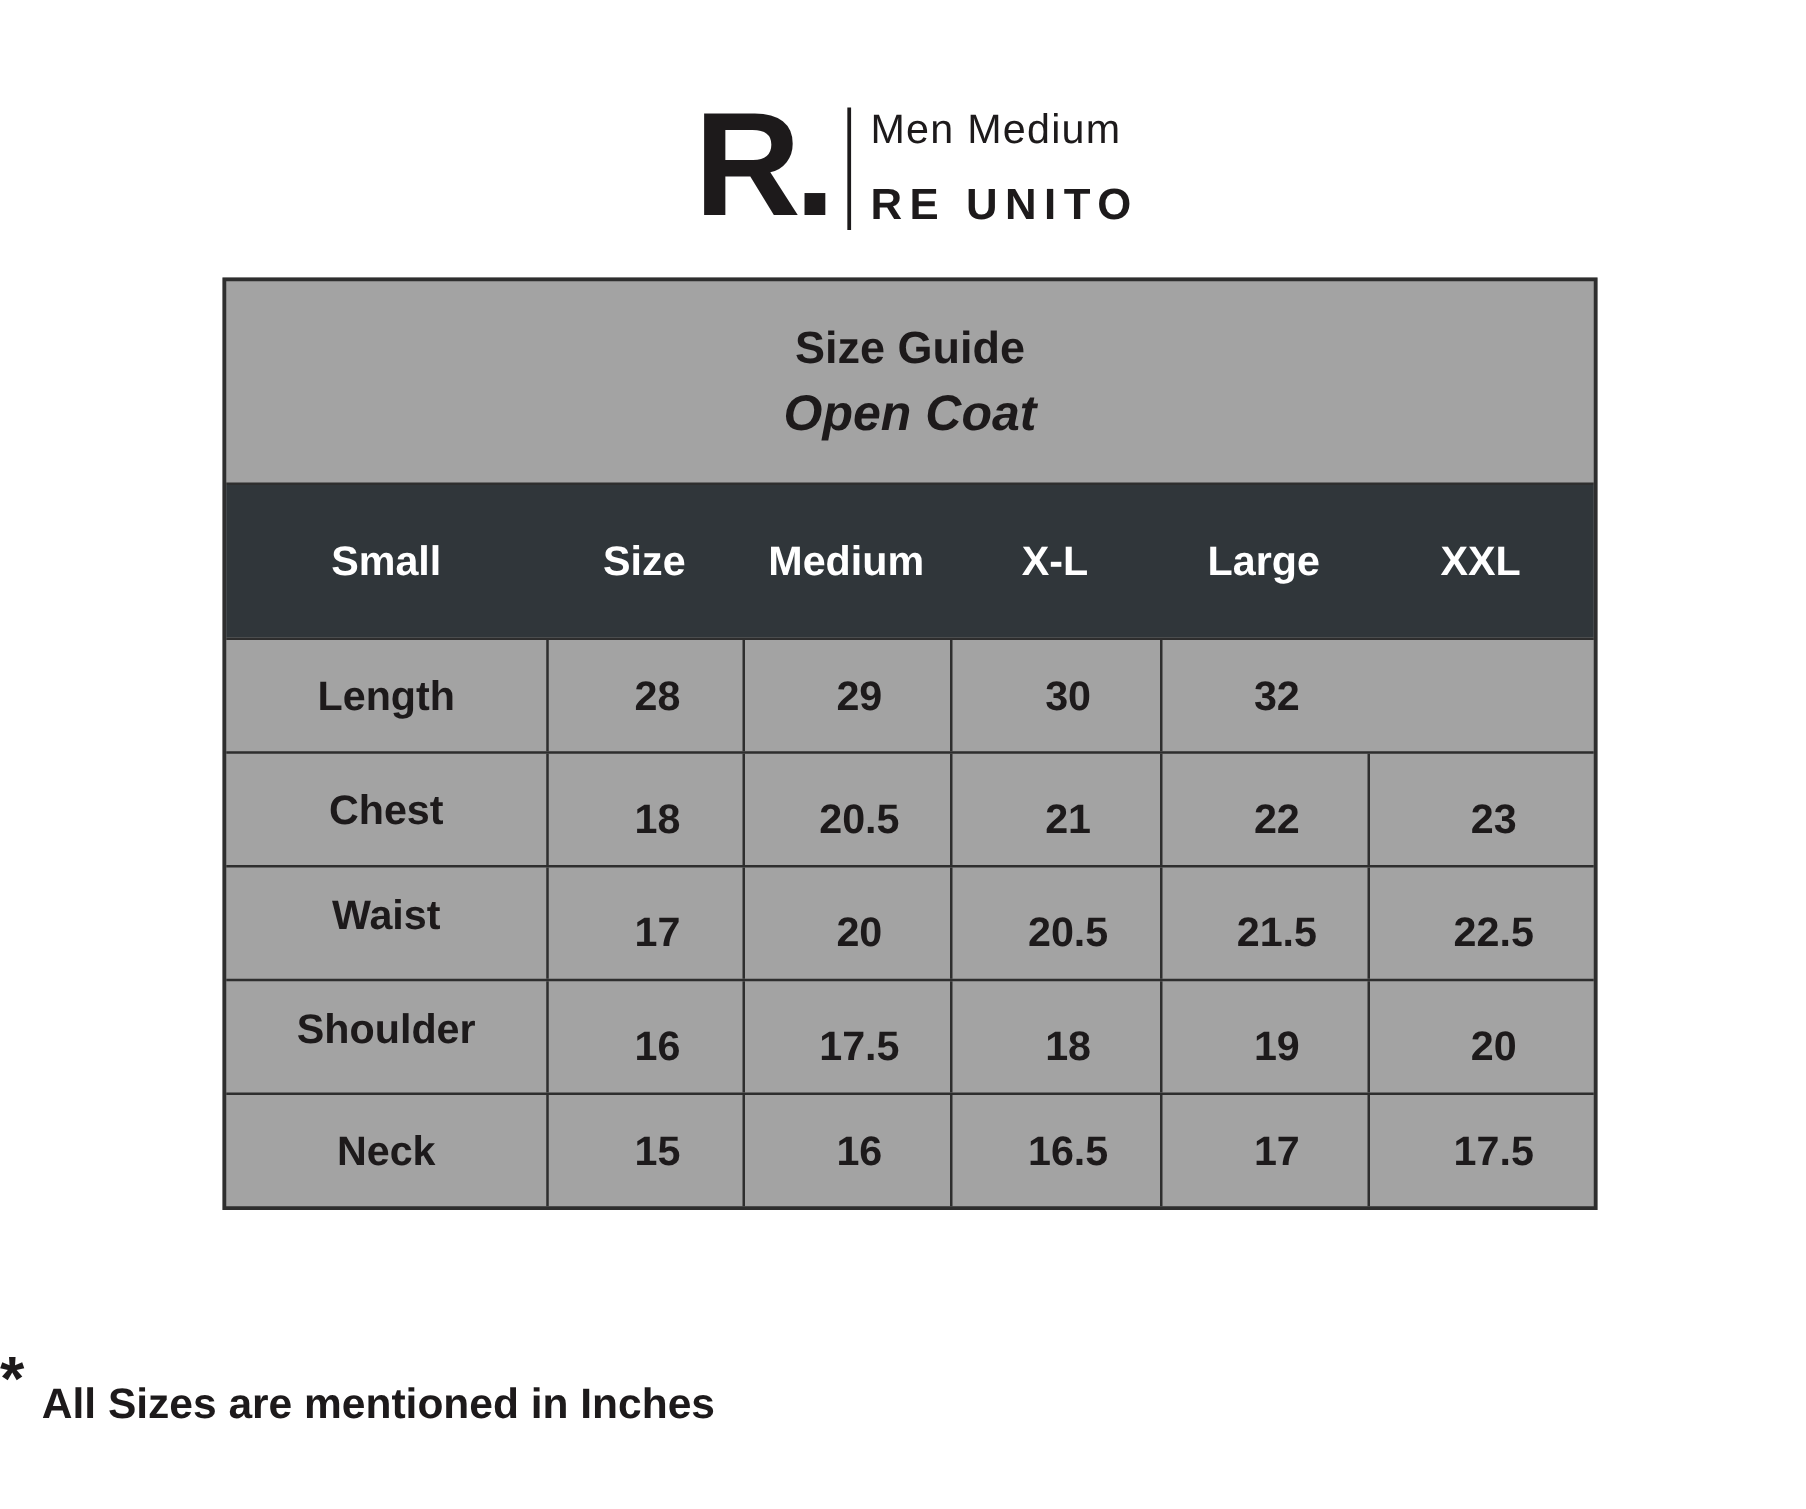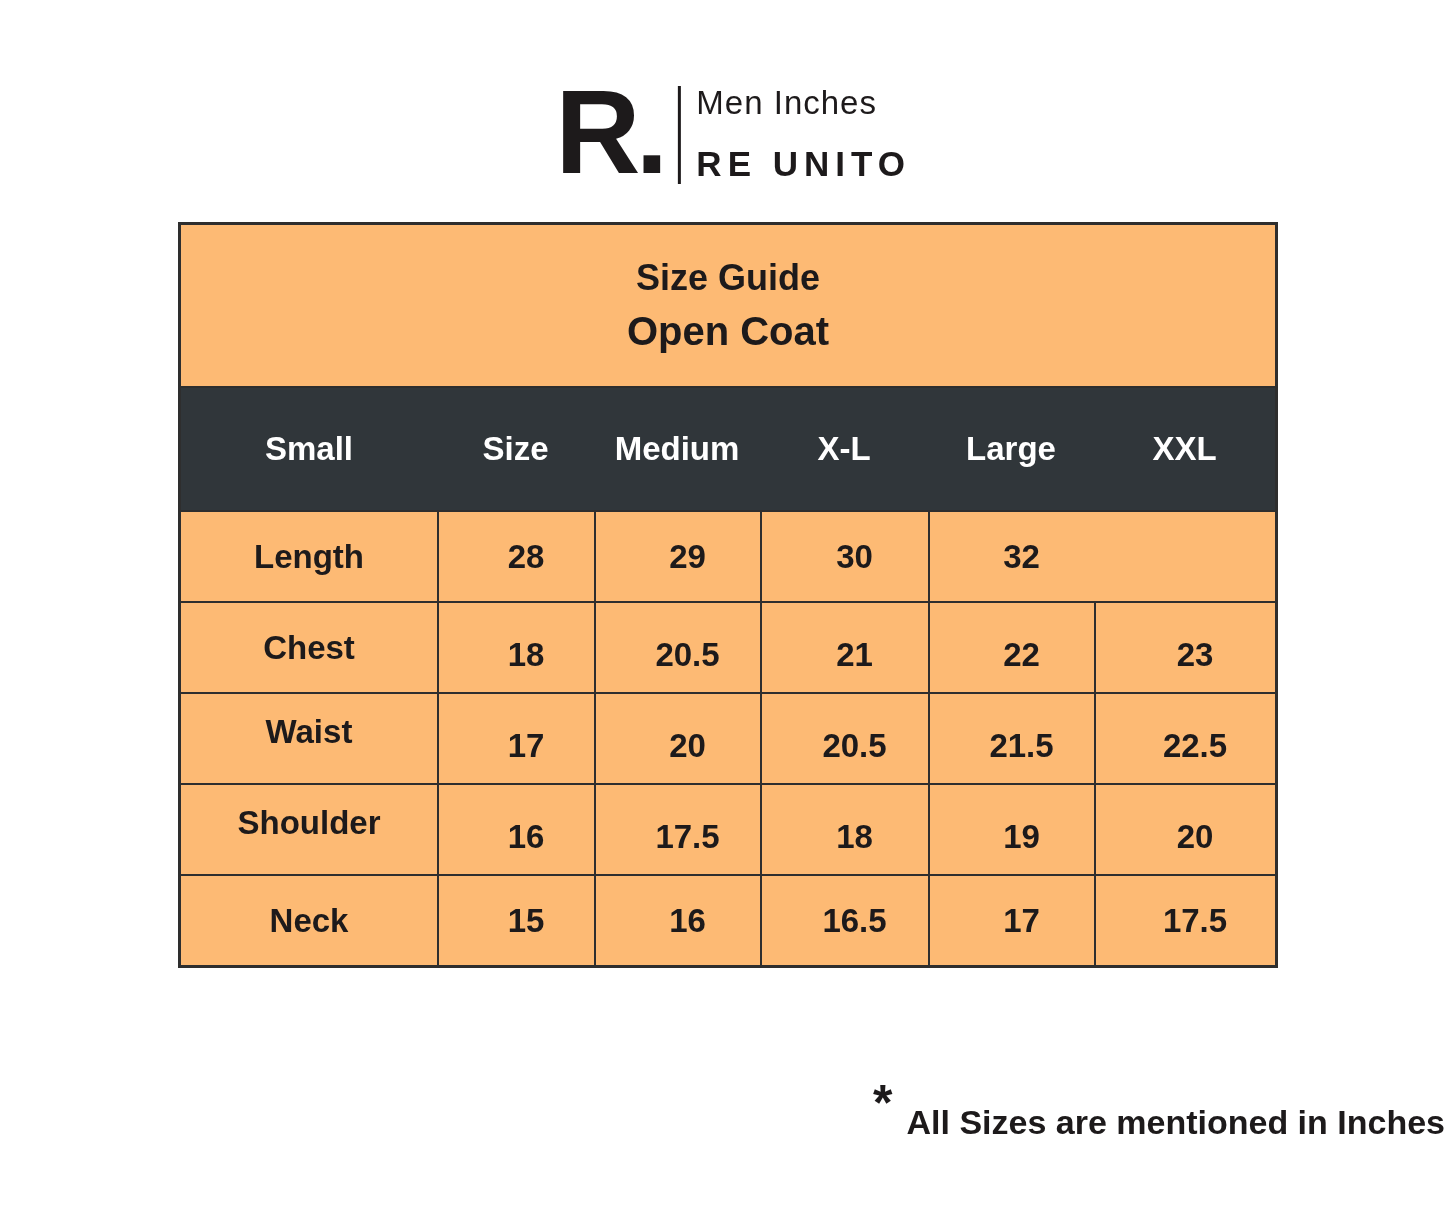--- a/index.html
+++ b/index.html
@@ -42,33 +42,33 @@
   }
   .logo-tagline { font-size:33px; font-weight:normal; letter-spacing:1px; }
   .logo-brand  { font-size:35px; font-weight:bold; letter-spacing:6px; }
 
   
   .size-table {
     position:absolute;
     left:178px; top:222px;
     width:1100px;
     border:3px solid var(--border, #2e2e2e);
-    background:#fdba74;
+    background:#a3a3a3;
   }
   .title-box {
     height:163px;
     display:flex;
     flex-direction:column;
     align-items:center;
     justify-content:center;
     gap:10px;
     border-bottom:2px solid var(--border, #2e2e2e);
   }
   .title1 { font-size:36px; font-weight:bold; }
-  .title2 { font-size:40px; font-weight:bold; }
+  .title2 { font-size:40px; font-weight:bold;font-style:italic; }
 
   .grid-row {
     display:grid;
     grid-template-columns:256px 157px 166px 168px 166px 181px;
   }
   .header-row {
     height:122px;
     background:var(--header-bg, #30363a);
     color:var(--header-text, #ffffff);
   }
@@ -96,21 +96,21 @@
   .data-row:nth-of-type(5) .cell:not(:first-child),
   .data-row:nth-of-type(6) .cell:not(:first-child) { padding-top:14px; }
   .data-row:nth-of-type(5) .cell:first-child,
   .data-row:nth-of-type(6) .cell:first-child { padding-bottom:14px; }
 
   
   .footnote {
     position:absolute;
     top:1088px; left:0;
     width:100%;
-    text-align:right;
+    text-align:left;
     white-space:nowrap;
   }
   .asterisk {
     display:inline-block;
     font-size:50px;
     font-weight:bold;
     transform:translateY(-14px);
     margin-right:14px;
   }
   .footnote-text {
@@ -118,21 +118,21 @@
     font-weight:bold;
   }
 </style>
 </head>
 <body>
 
 <header class="logo">
   <div class="logo-mark">R.</div>
   <div class="logo-divider"></div>
   <div class="logo-text">
-    <div class="logo-tagline">Men Inches</div>
+    <div class="logo-tagline">Men Medium</div>
     <div class="logo-brand">RE UNITO</div>
   </div>
 </header>
 
 <section class="size-table">
 
   <div class="title-box">
     <div class="title1">Size Guide</div>
     <div class="title2">Open Coat</div>
   </div>

